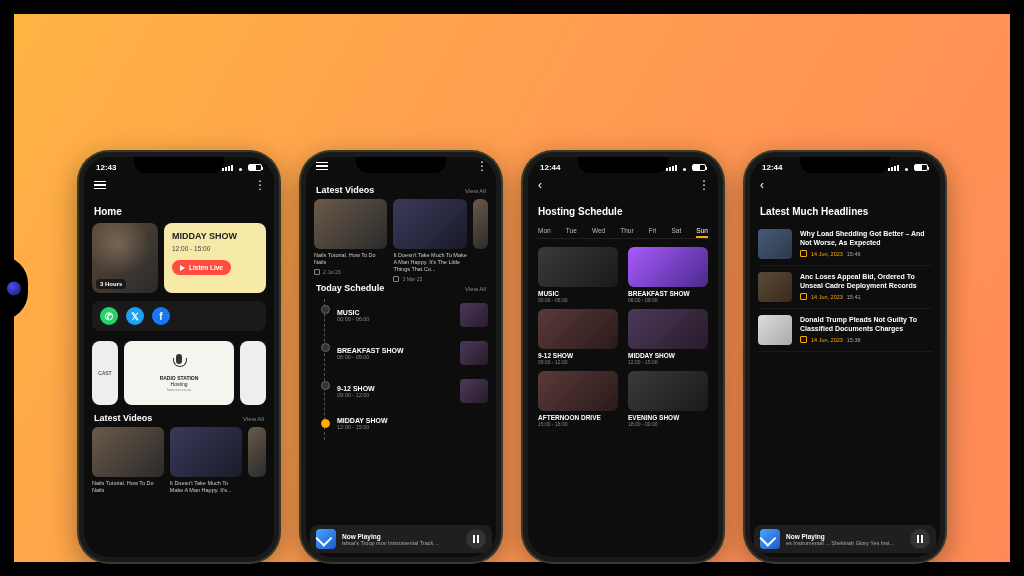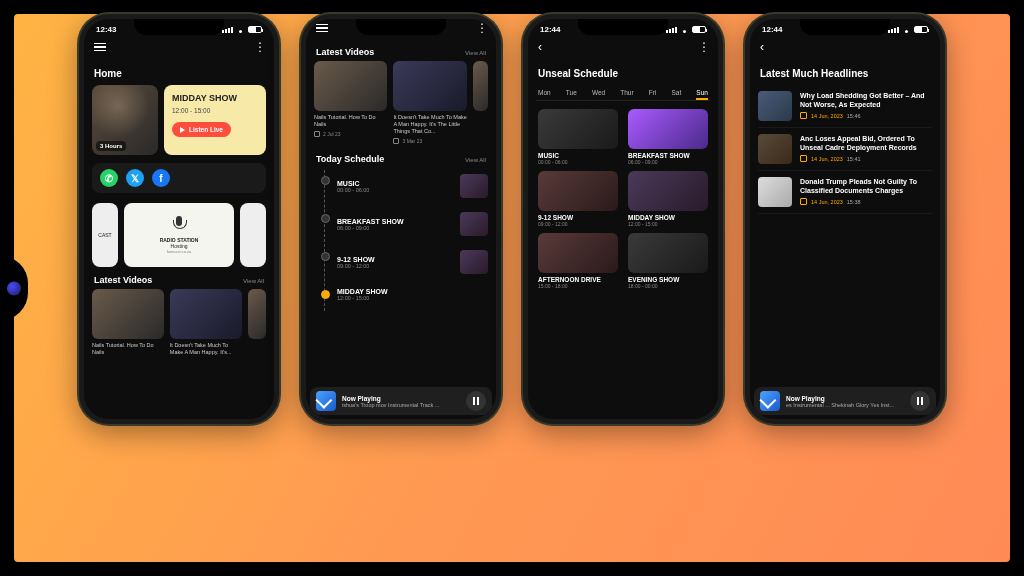--- a/index.html
+++ b/index.html
@@ -6,25 +6,25 @@
   body {
     width: 1024px; height: 576px;
     font-family: -apple-system, Helvetica, Arial, sans-serif;
     overflow: hidden;
     background: #000;
   }
   .tablet-frame {
     width: 1024px; height: 576px;
     background: linear-gradient(120deg, #ffb443 0%, #ff9a52 50%, #ff8a56 100%);
     border: 14px solid #000;
-    border-radius: 18px;
+    border-radius: 6px;
     position: relative;
     display: flex;
     justify-content: center;
-    align-items: flex-start;
+    align-items: flex-end;
     gap: 22px;
     padding: 0 30px;
   }
   .tablet-notch-left {
     position: absolute; left: -14px; top: 50%; transform: translateY(-50%);
     width: 28px; height: 65px; background:#000; border-radius: 0 40px 40px 0;
     display:flex; align-items:center; justify-content:center;
   }
   .tablet-notch-left::after{
     content:""; width:14px; height:14px; border-radius:50%;
@@ -270,21 +270,21 @@
           <div class="vid-title">It Doesn't Take Much To Make A Man Happy. It's The Little Things That Co...</div>
           <div class="vid-date">
               <span class="cal-ic"></span>
               <span>3 Mar 23</span>
             </div>
         </div>
         <div class="vid" style="width:16px">
           <div class="vid-thumb"></div>
         </div>
       </div>
-      <div class="row-head" style="margin-top:10px;">
+      <div class="row-head" style="margin-top:1px;">
         <span class="h">Today Schedule</span>
         <span class="view-all">View All</span>
       </div>
       <div class="sched-list">
         <div class="sched-item">
           <div class="sched-text">
               <div class="n">MUSIC</div>
               <div class="tm">00:00 - 06:00</div>
             </div>
           <div class="sched-thumb"></div>
@@ -340,21 +340,21 @@
             <i></i>
           </span>
       </span>
     </div>
     <div class="topbar">
       <span class="back-chev">‹</span>
       <span></span>
       <span class="dots">⋮</span>
     </div>
     <div class="content">
-      <div class="section-title">Unseal Schedule</div>
+      <div class="section-title">Hosting Schedule</div>
       <div class="days">
         <span class="d">Mon</span>
         <span class="d">Tue</span>
         <span class="d">Wed</span>
         <span class="d">Thur</span>
         <span class="d">Fri</span>
         <span class="d">Sat</span>
         <span class="d sel">Sun</span>
       </div>
       <div class="grid2">

